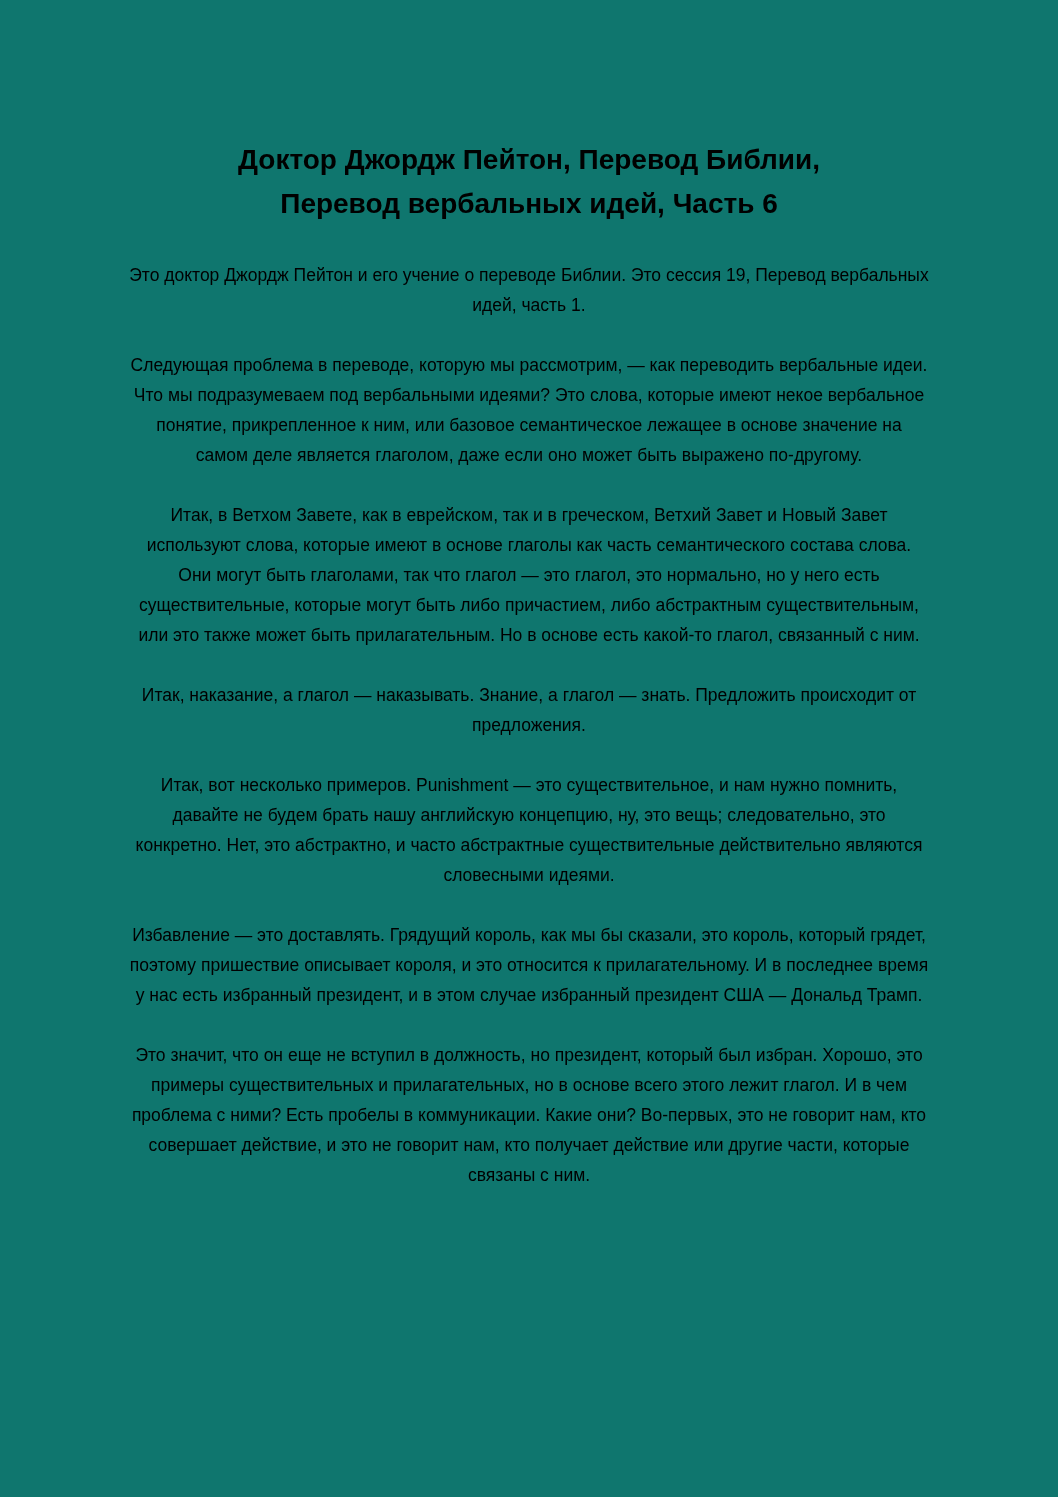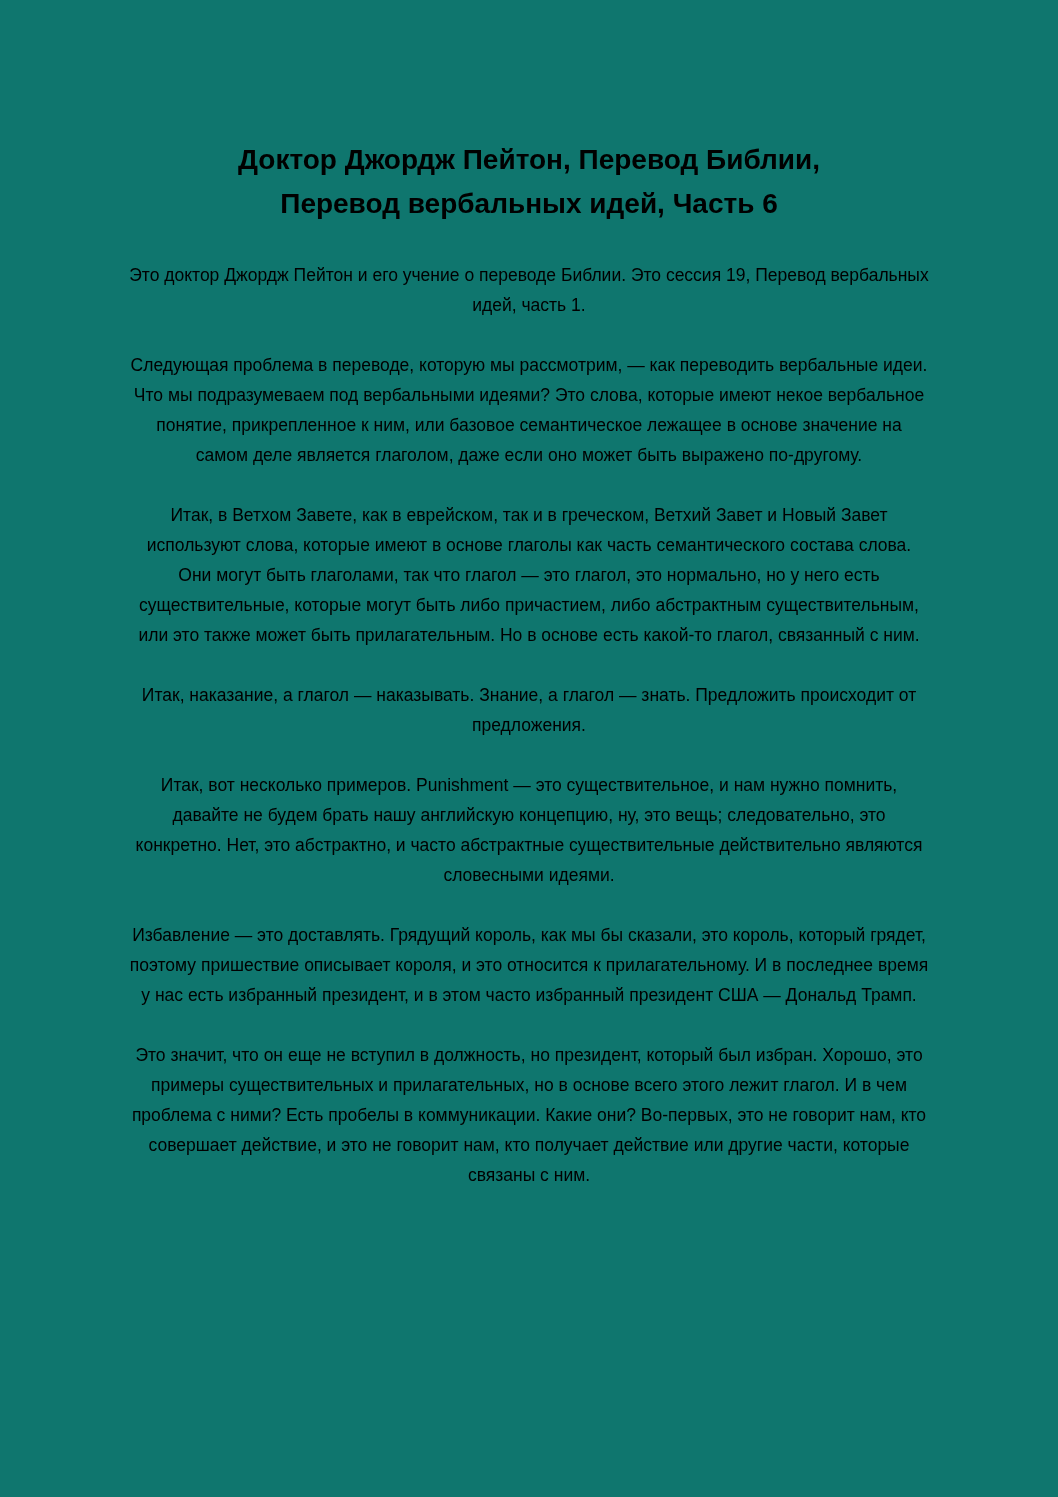--- a/index.html
+++ b/index.html
@@ -71,17 +71,17 @@
       <span class="title-line">Перевод вербальных идей, Часть 6</span>
     </h1>
   </header>
 
   <main class="doc-body">
     <p class="body-para">Это доктор Джордж Пейтон и его учение о переводе Библии. Это сессия 19, Перевод вербальных идей, часть 1.</p>
     <p class="body-para">Следующая проблема в переводе, которую мы рассмотрим, — как переводить вербальные идеи. Что мы подразумеваем под вербальными идеями? Это слова, которые имеют некое вербальное понятие, прикрепленное к ним, или базовое семантическое лежащее в основе значение на самом деле является глаголом, даже если оно может быть выражено по-другому.</p>
     <p class="body-para">Итак, в Ветхом Завете, как в еврейском, так и в греческом, Ветхий Завет и Новый Завет используют слова, которые имеют в основе глаголы как часть семантического состава слова. Они могут быть глаголами, так что глагол — это глагол, это нормально, но у него есть существительные, которые могут быть либо причастием, либо абстрактным существительным, или это также может быть прилагательным. Но в основе есть какой-то глагол, связанный с ним.</p>
     <p class="body-para">Итак, наказание, а глагол — наказывать. Знание, а глагол — знать. Предложить происходит от предложения.</p>
     <p class="body-para">Итак, вот несколько примеров. Punishment — это существительное, и нам нужно помнить, давайте не будем брать нашу английскую концепцию, ну, это вещь; следовательно, это конкретно. Нет, это абстрактно, и часто абстрактные существительные действительно являются словесными идеями.</p>
-    <p class="body-para">Избавление — это доставлять. Грядущий король, как мы бы сказали, это король, который грядет, поэтому пришествие описывает короля, и это относится к прилагательному. И в последнее время у нас есть избранный президент, и в этом часто избранный президент США — Дональд Трамп.</p>
+    <p class="body-para">Избавление — это доставлять. Грядущий король, как мы бы сказали, это король, который грядет, поэтому пришествие описывает короля, и это относится к прилагательному. И в последнее время у нас есть избранный президент, и в этом случае избранный президент США — Дональд Трамп.</p>
     <p class="body-para">Это значит, что он еще не вступил в должность, но президент, который был избран. Хорошо, это примеры существительных и прилагательных, но в основе всего этого лежит глагол. И в чем проблема с ними? Есть пробелы в коммуникации. Какие они? Во-первых, это не говорит нам, кто совершает действие, и это не говорит нам, кто получает действие или другие части, которые связаны с ним.</p>
   </main>
 
 </div>
 
 </body></html>

